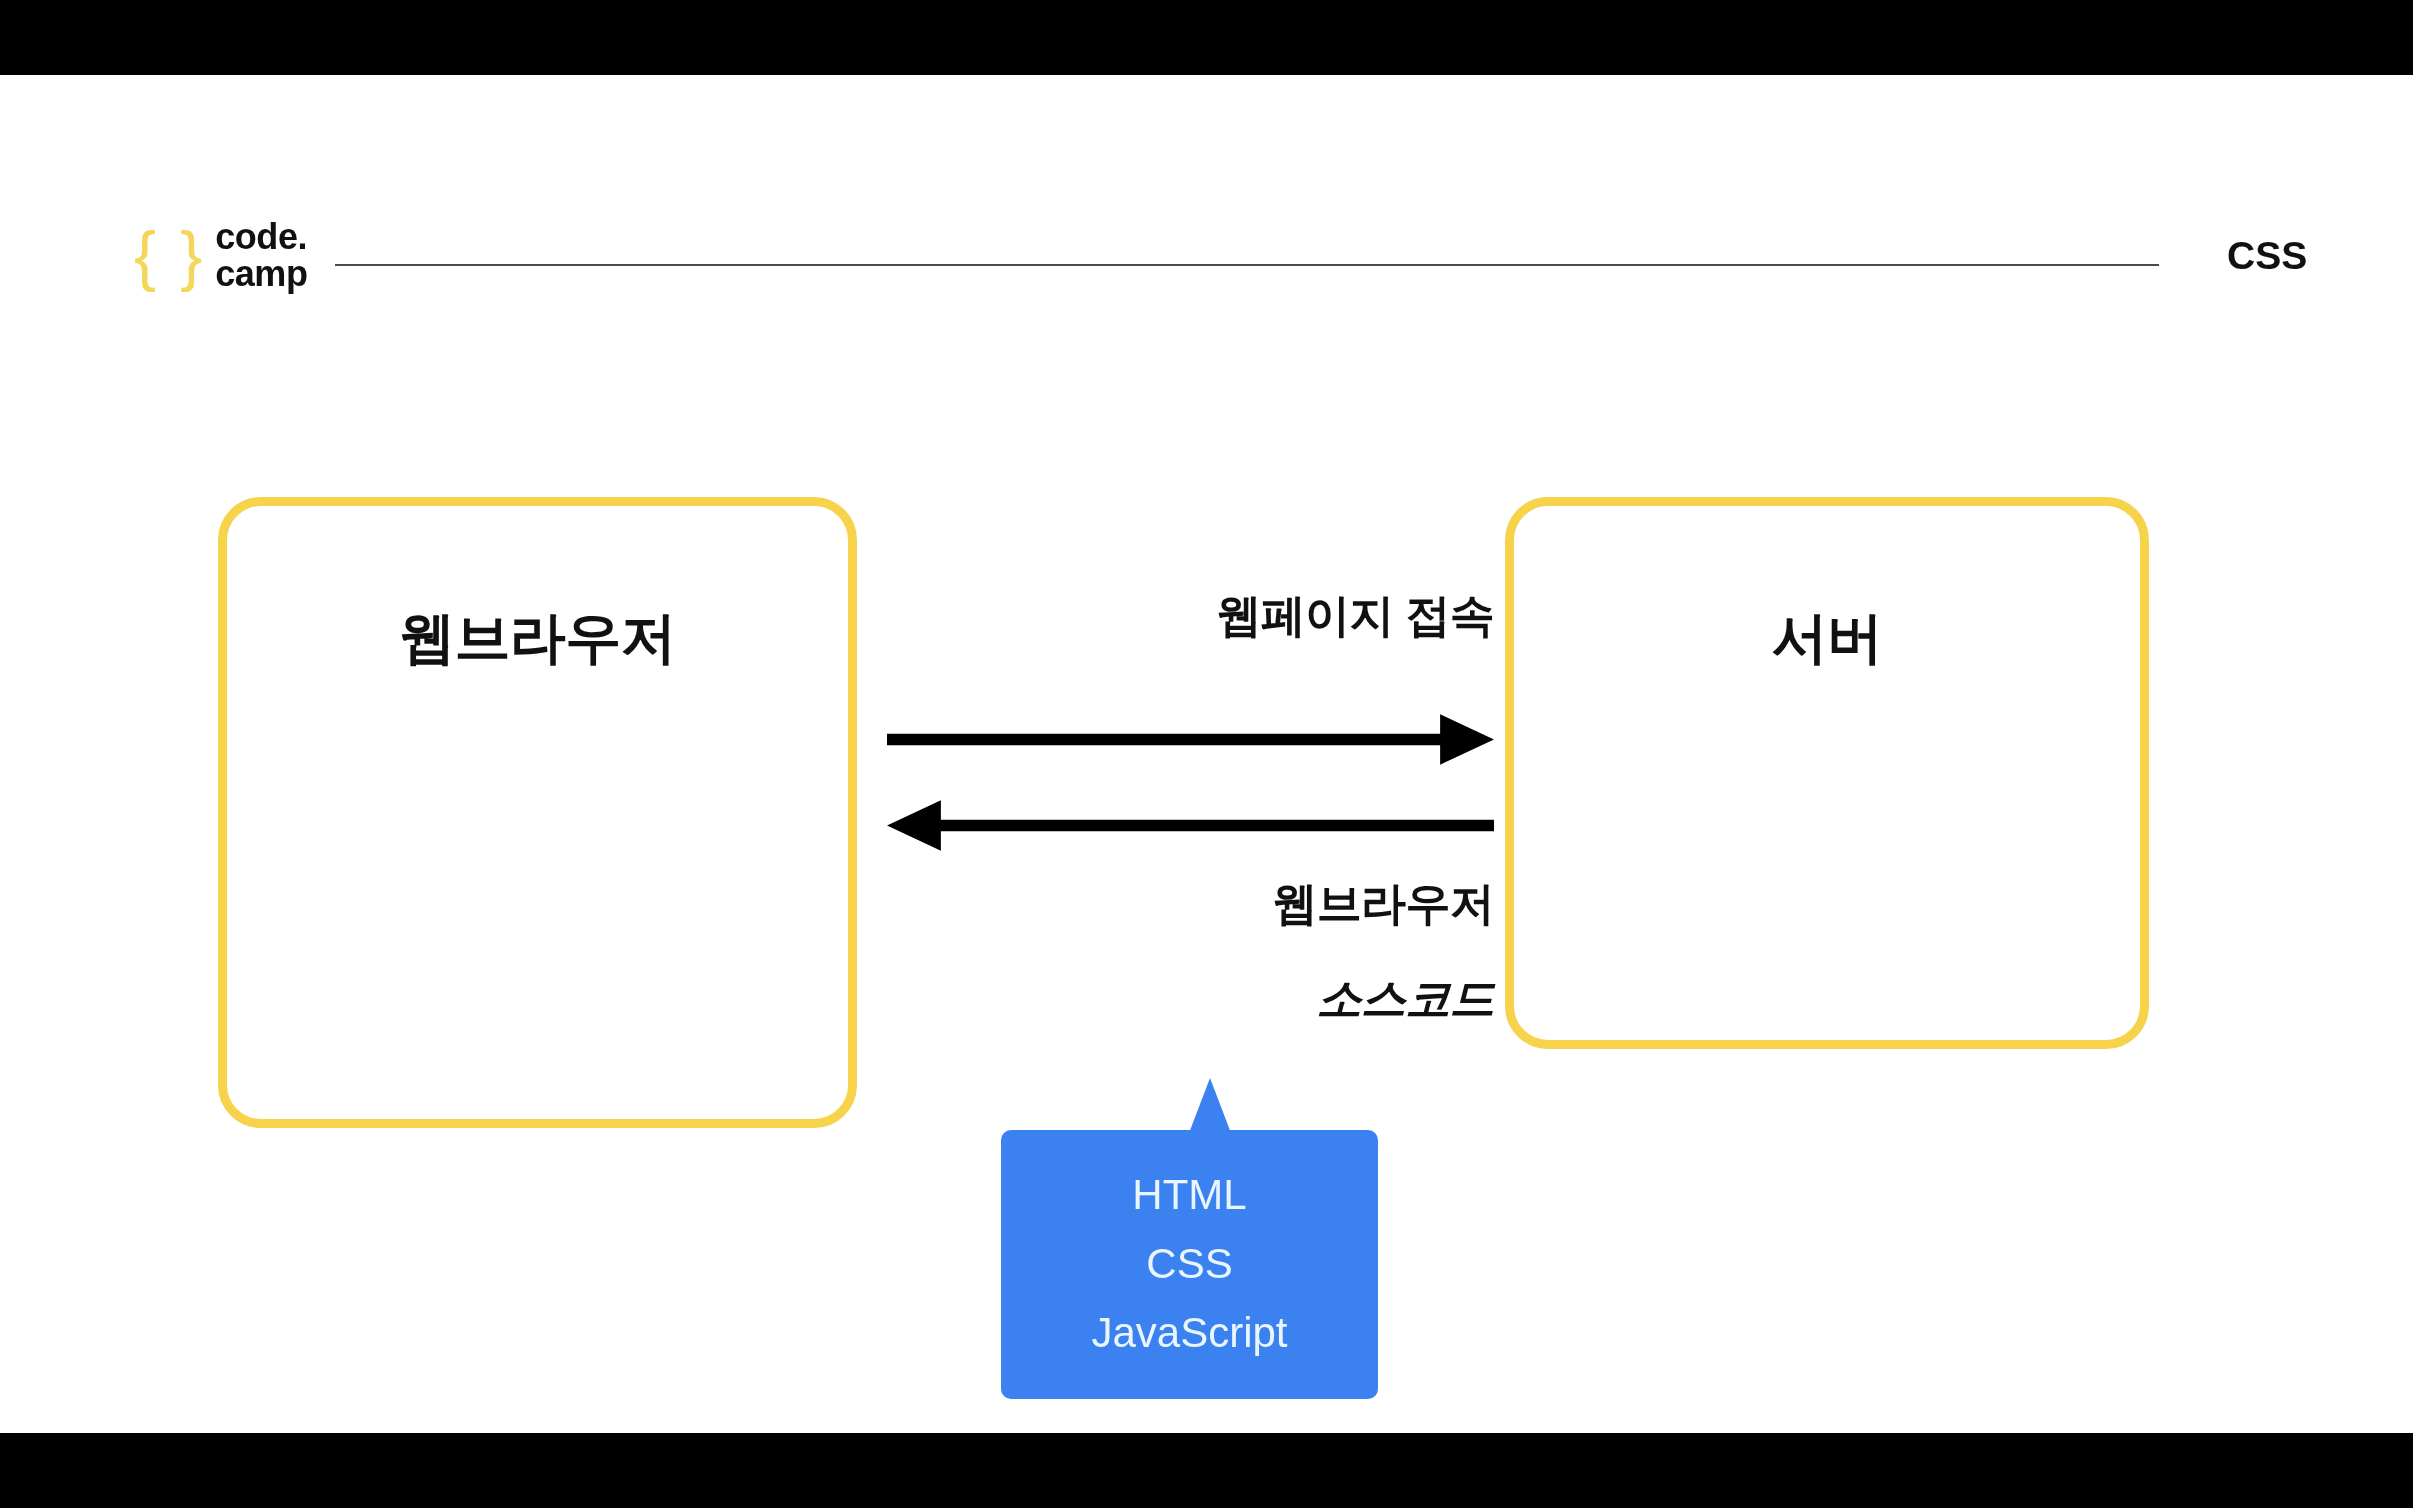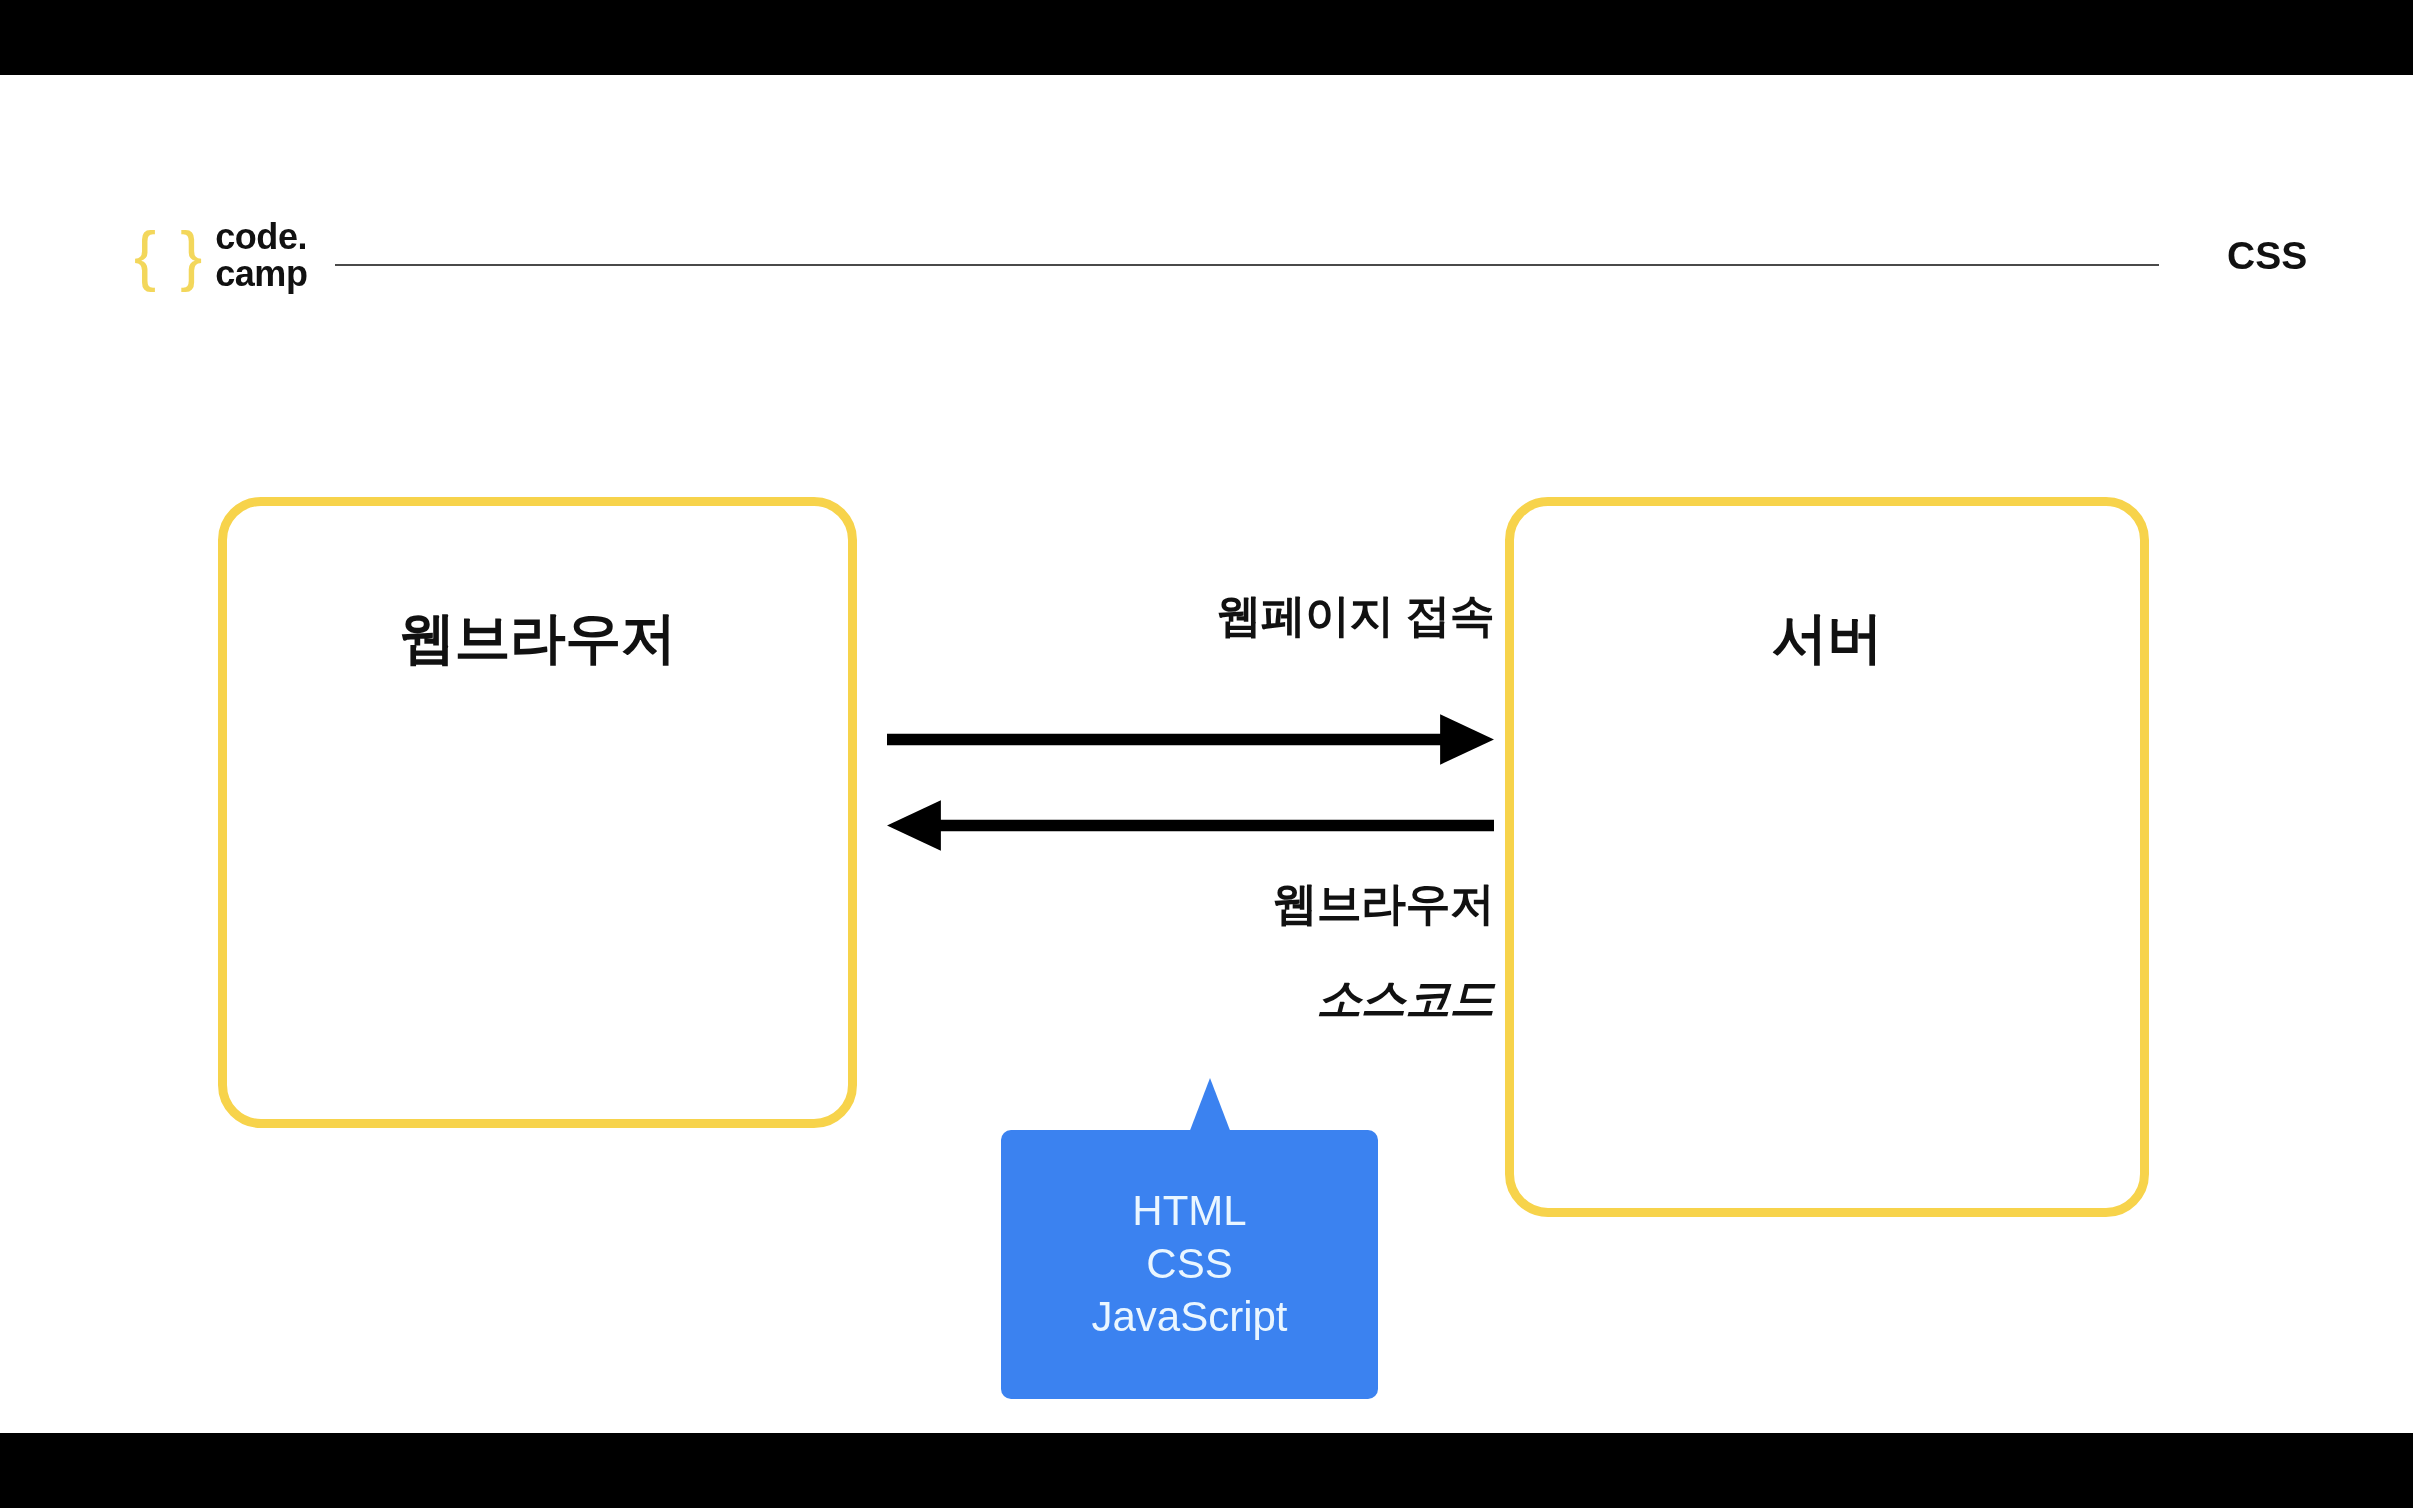--- a/index.html
+++ b/index.html
@@ -47,40 +47,40 @@
     border:9.3px solid #F7D34B;
     border-radius:43px;
     background:#ffffff;
   }
   .ybox-label {
     position:absolute; left:0; right:0; text-align:center;
     font-size:56px; font-weight:600; color:#111;
     letter-spacing:-0.7px;
   }
   #box-browser { left:218px; top:422px; width:639px; height:631px; }
-  #box-server  { left:1505px; top:422px; width:644px; height:720px; }
+  #box-server  { left:1505px; top:422px; width:644px; height:552px; }
   #label-browser { top:95px; }
   #label-server  { top:95px; }
   .arrow-label {
     position:absolute; text-align:right; font-size:45px; font-weight:bold; color:#111;
     letter-spacing:-0.7px; white-space:nowrap;
   }
   #arrow-label-top { left:891px; top:511px; width:603px; }
   #arrow-label-bottom-1 { left:891px; top:799px; width:603px; }
   #arrow-label-bottom-2 { left:891px; top:894px; width:603px;font-style:italic; }
 
   .arrow-svg-top { position:absolute; left:887px; top:632px; }
   .arrow-svg-bottom { position:absolute; left:887px; top:718px; }
 
   
   .callout {
     position:absolute; left:1001px; top:1055px; width:377px; height:269px;
     background:#3B82F0; border-radius:10px;
     display:flex; flex-direction:column; align-items:center; justify-content:center;
-    gap:0;
+    gap:16px;
   }
   .callout-tip {
     position:absolute; left:1189px; top:1003px;
     width:0; height:0;
     border-left:21.5px solid transparent;
     border-right:21.5px solid transparent;
     border-bottom:55px solid #3B82F0;
   }
   .callout-line {
     color:#EAF6FF; font-size:42px; font-weight:400; line-height:1.26;

